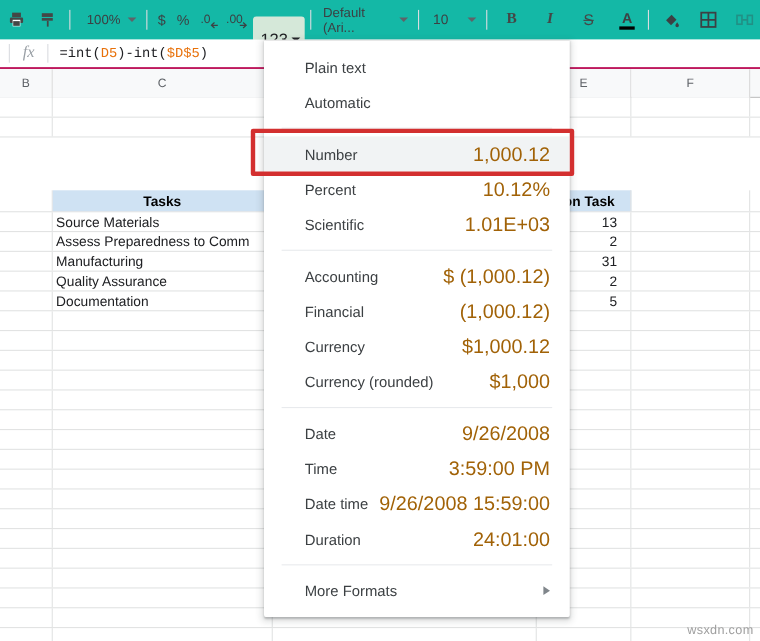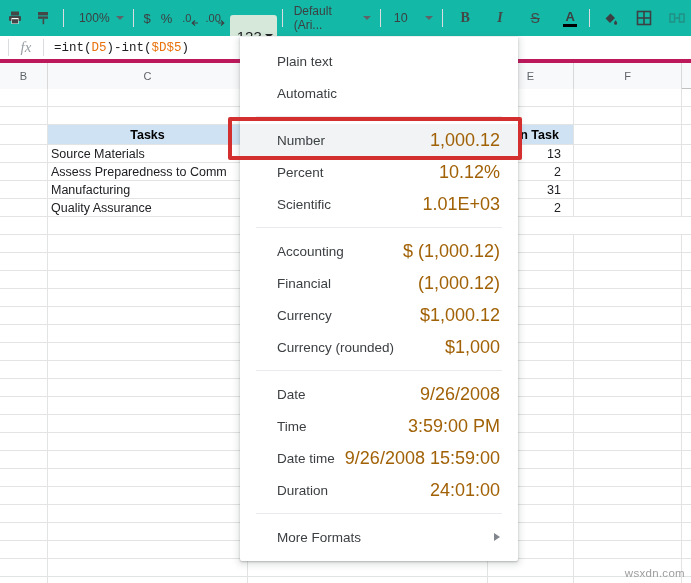--- a/index.html
+++ b/index.html
@@ -77,21 +77,21 @@
   .textcolor .tc-a { font-size: 13px; font-weight: 600; color: #3c4043; }
   .textcolor .tc-bar { width: 14px; height: 3px; background: #000000; margin-top: 1px; }
   .icon-disabled { opacity: 0.33; }
 
   
   #formulabar {
     position: absolute; left: 0; top: 36px;
     width: 691px; height: 27px;
     background: #ffffff;
     display: flex; align-items: center;
-    border-bottom: 4px solid #be185d;
+    border-bottom: 2px solid #be185d;
   }
   #fx-divider { width: 1px; height: 17px; background: #dadce0; margin-left: 8px; }
   #fx-label {
     width: 34px; text-align: center;
     font-family: "Liberation Serif", serif;
     font-style: italic; font-size: 15px; color: #9aa0a6;
   }
   #fx-divider2 { width: 1px; height: 17px; background: #dadce0; margin-right: 10px; }
   #formula-input {
     flex: 1; font-family: "Liberation Mono", monospace;
@@ -316,21 +316,21 @@
         <div class="cell c-f"></div>
       </div>
       <div class="gridrow">
         <div class="cell c-a"></div>
         <div class="cell c-c"></div>
         <div class="cell c-d"></div>
         <div class="cell c-e"></div>
         <div class="cell c-f"></div>
       </div>
 
-      <div class="gridrow" style="height:20px;">
+      <div class="gridrow" style="height:20px;margin-top:48px;">
         <div class="cell c-a"></div>
         <div class="cell c-c hdrcell">Tasks</div>
         <div class="cell c-d hdrcell"></div>
         <div class="cell c-e hdrcell">s on Task</div>
         <div class="cell c-f"></div>
       </div>
 
       <div class="gridrow">
         <div class="cell c-a"></div>
         <div class="cell c-c">Source Materials</div>
@@ -354,20 +354,21 @@
       </div>
       <div class="gridrow">
         <div class="cell c-a"></div>
         <div class="cell c-c">Quality Assurance</div>
         <div class="cell c-d"></div>
         <div class="cell c-e numcell">2</div>
         <div class="cell c-f"></div>
       </div>
       <div class="gridrow">
         <div class="cell c-a"></div>
+        <div class="cell c-c">Documentation</div>
         <div class="cell c-d"></div>
         <div class="cell c-e numcell">5</div>
         <div class="cell c-f"></div>
       </div>
 
       <div class="gridrow">
           <div class="cell c-a"></div>
           <div class="cell c-c"></div>
           <div class="cell c-d"></div>
           <div class="cell c-e"></div>

